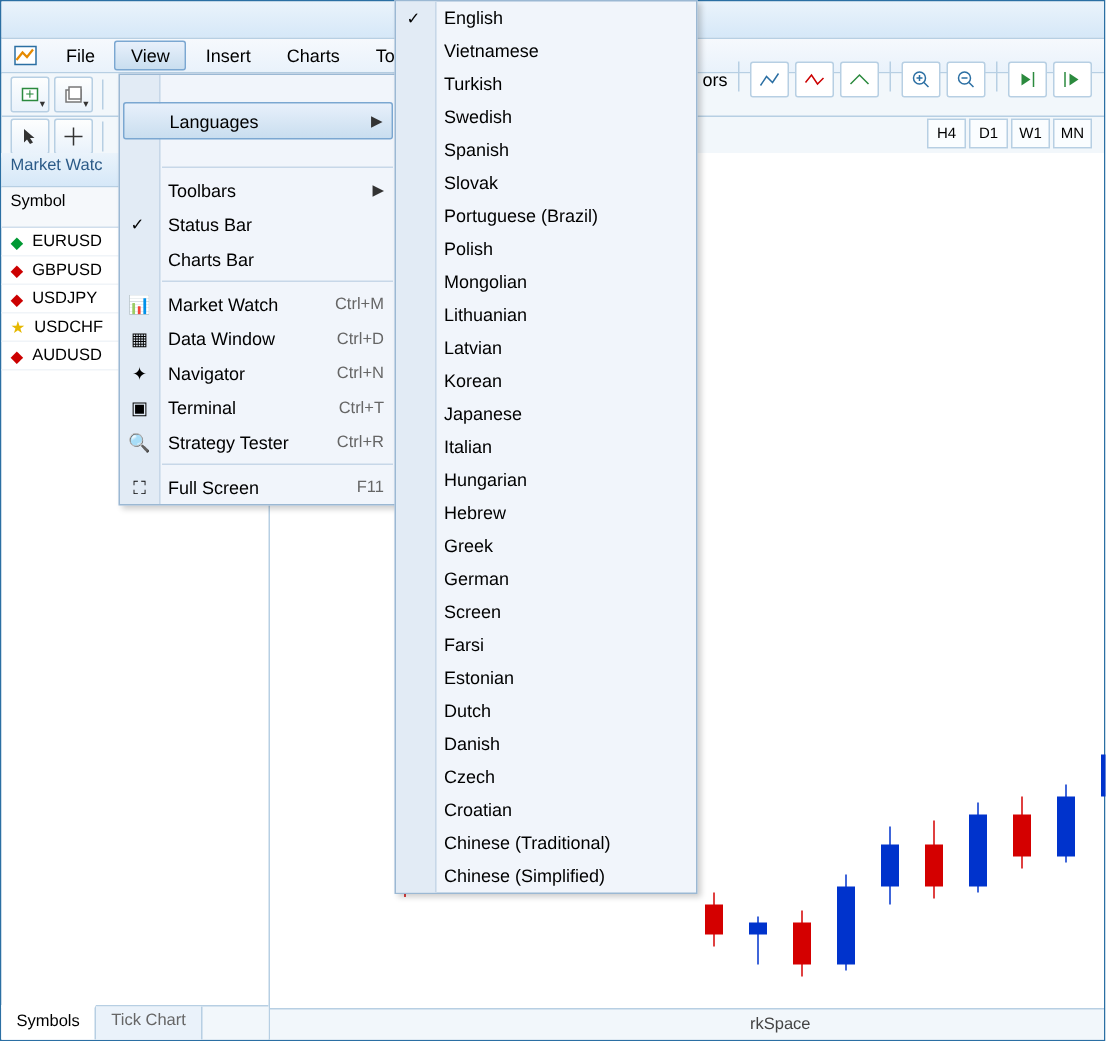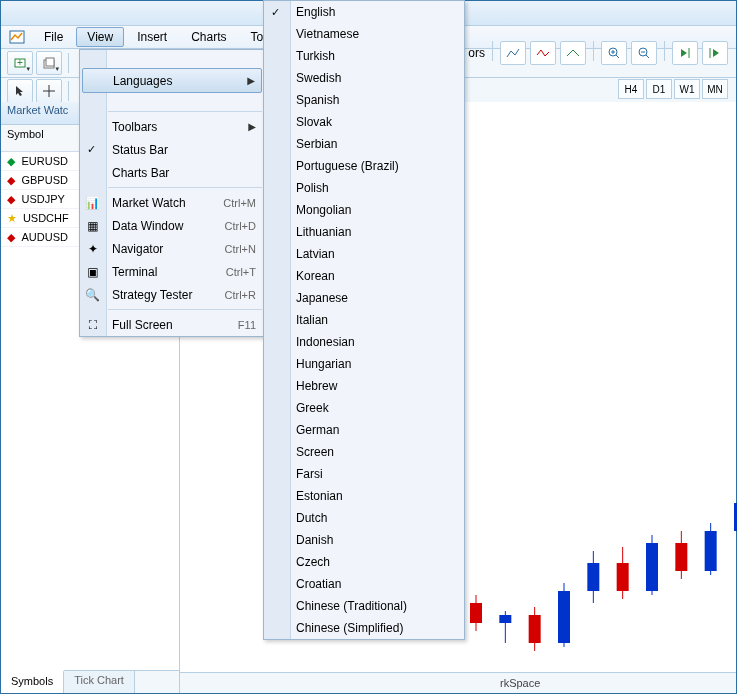--- a/index.html
+++ b/index.html
@@ -289,23 +289,20 @@
       <div class="smi">
         <span>Swedish</span>
       </div>
       <div class="smi">
         <span>Spanish</span>
       </div>
       <div class="smi">
         <span>Slovak</span>
       </div>
       <div class="smi">
-        <span>Serbian</span>
-      </div>
-      <div class="smi">
         <span>Portuguese (Brazil)</span>
       </div>
       <div class="smi">
         <span>Polish</span>
       </div>
       <div class="smi">
         <span>Mongolian</span>
       </div>
       <div class="smi">
         <span>Lithuanian</span>
@@ -316,23 +313,20 @@
       <div class="smi">
         <span>Korean</span>
       </div>
       <div class="smi">
         <span>Japanese</span>
       </div>
       <div class="smi">
         <span>Italian</span>
       </div>
       <div class="smi">
-        <span>Indonesian</span>
-      </div>
-      <div class="smi">
         <span>Hungarian</span>
       </div>
       <div class="smi">
         <span>Hebrew</span>
       </div>
       <div class="smi">
         <span>Greek</span>
       </div>
       <div class="smi">
         <span>German</span>

